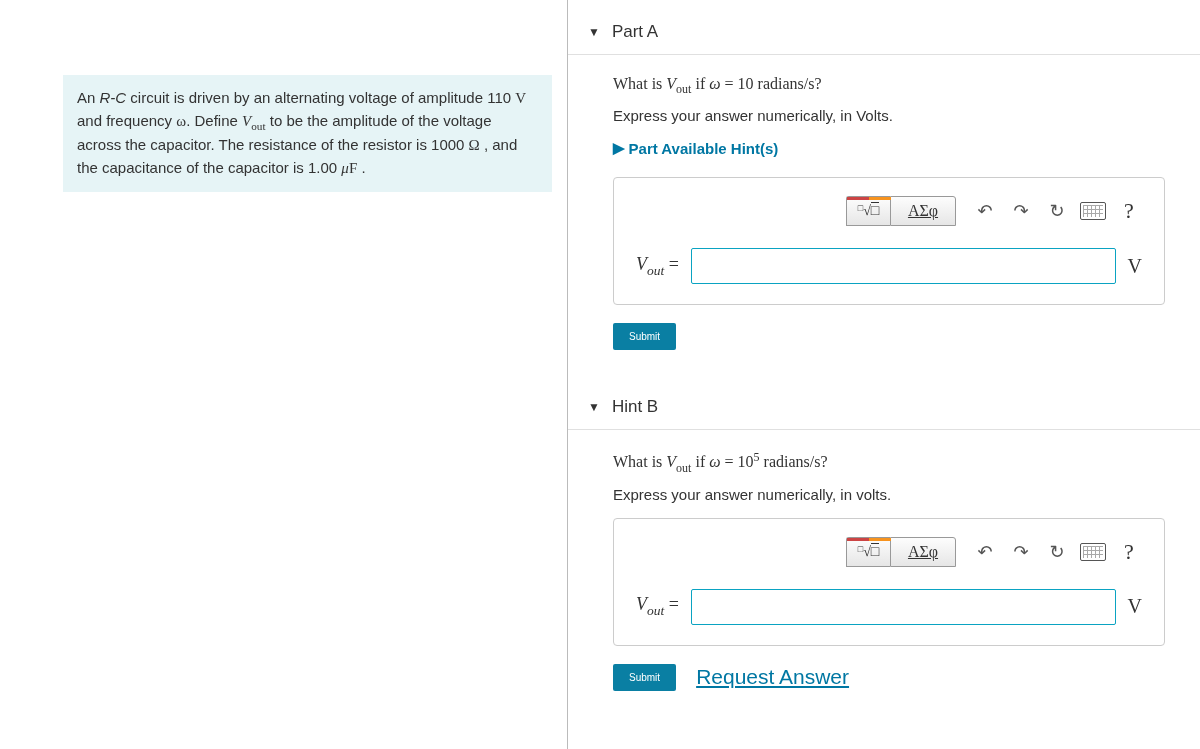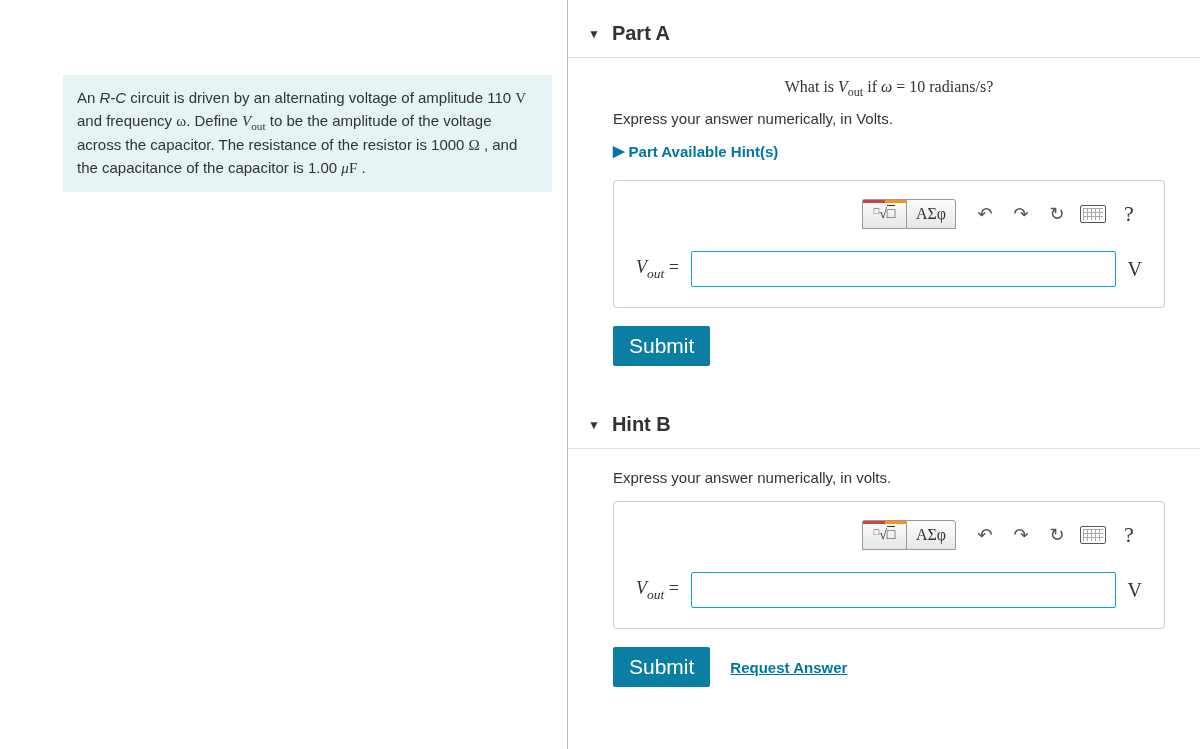--- a/index.html
+++ b/index.html
@@ -35,28 +35,27 @@
   .math { font-family: 'Times New Roman', serif; }
 
   .part-header {
     display: flex;
     align-items: center;
     gap: 12px;
     padding: 22px 0 12px 20px;
     border-bottom: 1px solid #e0e0e0;
   }
   .part-header .toggle { font-size: 12px; }
-  .part-title { font-weight: bold; font-size: 20px; }
+  .part-title { font-weight: normal; font-size: 17px; }
 
   .part-body { padding: 20px 35px 25px 45px; }
   .question-text {
     font-size: 16px;
     margin-bottom: 10px;
     font-family: 'Times New Roman', serif;
-    text-align: center;
   }
   .instruction { font-weight: normal; font-size: 15px; margin-bottom: 15px; }
   .hints-link {
     color: #0077a3;
     font-weight: bold;
     font-size: 15px;
     cursor: pointer;
     display: inline-flex;
     align-items: center;
     gap: 4px;
@@ -83,21 +82,21 @@
     height: 30px;
     display: flex;
     align-items: center;
     justify-content: center;
     font-family: 'Times New Roman', serif;
     font-size: 14px;
     cursor: pointer;
     padding: 0;
   }
   .tab-tmpl { width: 44px; border-radius: 3px 0 0 0; border-right:none; position:relative;}
-  .tab-greek { width: 50px; border-radius: 0 3px 0 0; font-size:16px;}
+  .tab-greek { width: 66px; border-radius: 0 3px 0 0; font-size:16px;text-decoration:underline;}
   .tab-tmpl .active-bar{position:absolute;top:0;left:0;height:3px;width:22px;background:#c44;}
   .tab-tmpl .active-bar.b2{left:22px;background:#f7931e;}
   .tool-icon {
     width: 26px; height: 26px;
     display: flex; align-items:center; justify-content:center;
     font-size: 18px; color: #555; cursor:pointer;
   }
   .help-btn {
     font-size: 22px; color:#333;
     font-family: 'Times New Roman', serif;
@@ -124,26 +123,26 @@
     flex:1; height:36px; border:1px solid #0aa3c2;
     border-radius:2px; padding:0 8px; font-size:15px;
     outline:none;
   }
   .unit-label {
     font-family:'Times New Roman',serif; font-size:20px;
   }
 
   .submit-btn {
     background:#0a7fa3; color:#fff; border:none;
-    padding:8px 16px; font-size:21px; border-radius:2px;
+    padding:8px 16px; font-size:10px; border-radius:2px;
     cursor:pointer;
   }
   .submit-row { display:flex; align-items:center; gap:20px;}
   .request-link {
-    color:#0077a3; font-weight:bold; font-size:15px;
+    color:#0077a3; font-weight:normal; font-size:21px;
     cursor:pointer; text-decoration:underline;
   }
   .sqrt-box{
     display:inline-block; font-size:14px; position:relative;
   }
 </style>
 </head>
 <body>
 
 <div class="left-col">
@@ -192,20 +191,21 @@
     <div class="submit-row">
       <button class="submit-btn">Submit</button>
     </div>
   </div>
 
   <div class="part-header">
     <span class="toggle">▼</span>
     <span class="part-title">Hint B</span>
   </div>
   <div class="part-body">
+    <div class="question-text">What is <i>V</i><sub>out</sub> if <i>ω</i> = 10<sup>5</sup> radians/s?</div>
     <div class="instruction">Express your answer numerically, in volts.</div>
     <div class="answer-box">
       <div class="toolbar">
         <div class="tab-group">
           <div class="tab-btn tab-tmpl">
             <span class="active-bar"></span>
               <span class="active-bar b2"></span>
             <span class="sqrt-box">
               <span style="font-size:9px;position:relative;top:-4px;">□</span>√<span style="border-top:1px solid #333;">□</span>
             </span>

